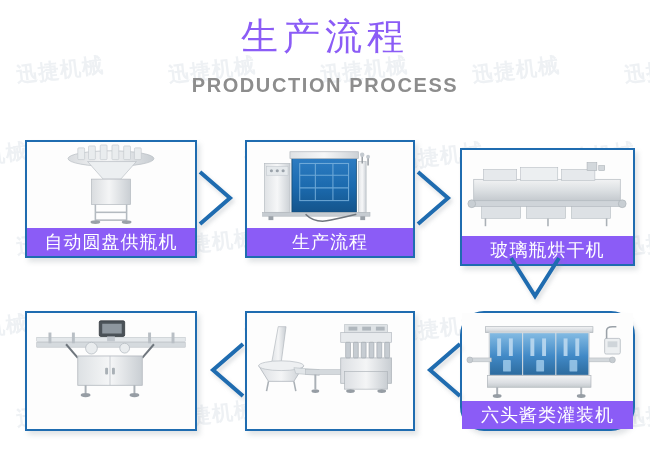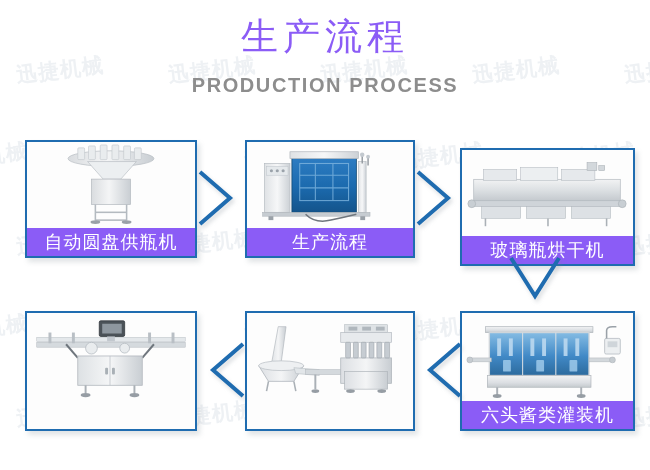--- a/index.html
+++ b/index.html
@@ -424,21 +424,21 @@
       </svg>
     </div>
   </div>
 
   <div class="arrow" style="left:414px; top:340px; width:50px; height:60px;">
     <svg width="50" height="60" viewBox="0 0 50 60">
       <polyline points="46,4 16,30 46,56" fill="none" stroke="#1f6cb0" stroke-width="4" stroke-linejoin="miter" stroke-linecap="butt"></polyline>
     </svg>
   </div>
 
-  <div class="card" style="left:460px; top:311px; width:175px; height:120px;">
+  <div class="card" style="left:460px; top:311px; width:175px; height:120px;border-radius:24px;">
     <div class="card-photo">
       <svg class="machine" viewBox="0 0 175 90" preserveAspectRatio="xMidYMid meet">
         <defs>
           <linearGradient id="steel6" x1="0" y1="0" x2="0" y2="1">
             <stop offset="0%" stop-color="#f2f3f4"></stop>
               <stop offset="60%" stop-color="#dcdfe3"></stop>
             <stop offset="100%" stop-color="#c5cace"></stop>
           </linearGradient>
           <linearGradient id="glassblue" x1="0" y1="0" x2="0" y2="1">
             <stop offset="0%" stop-color="#6fb0df" stop-opacity="0.85"></stop>

